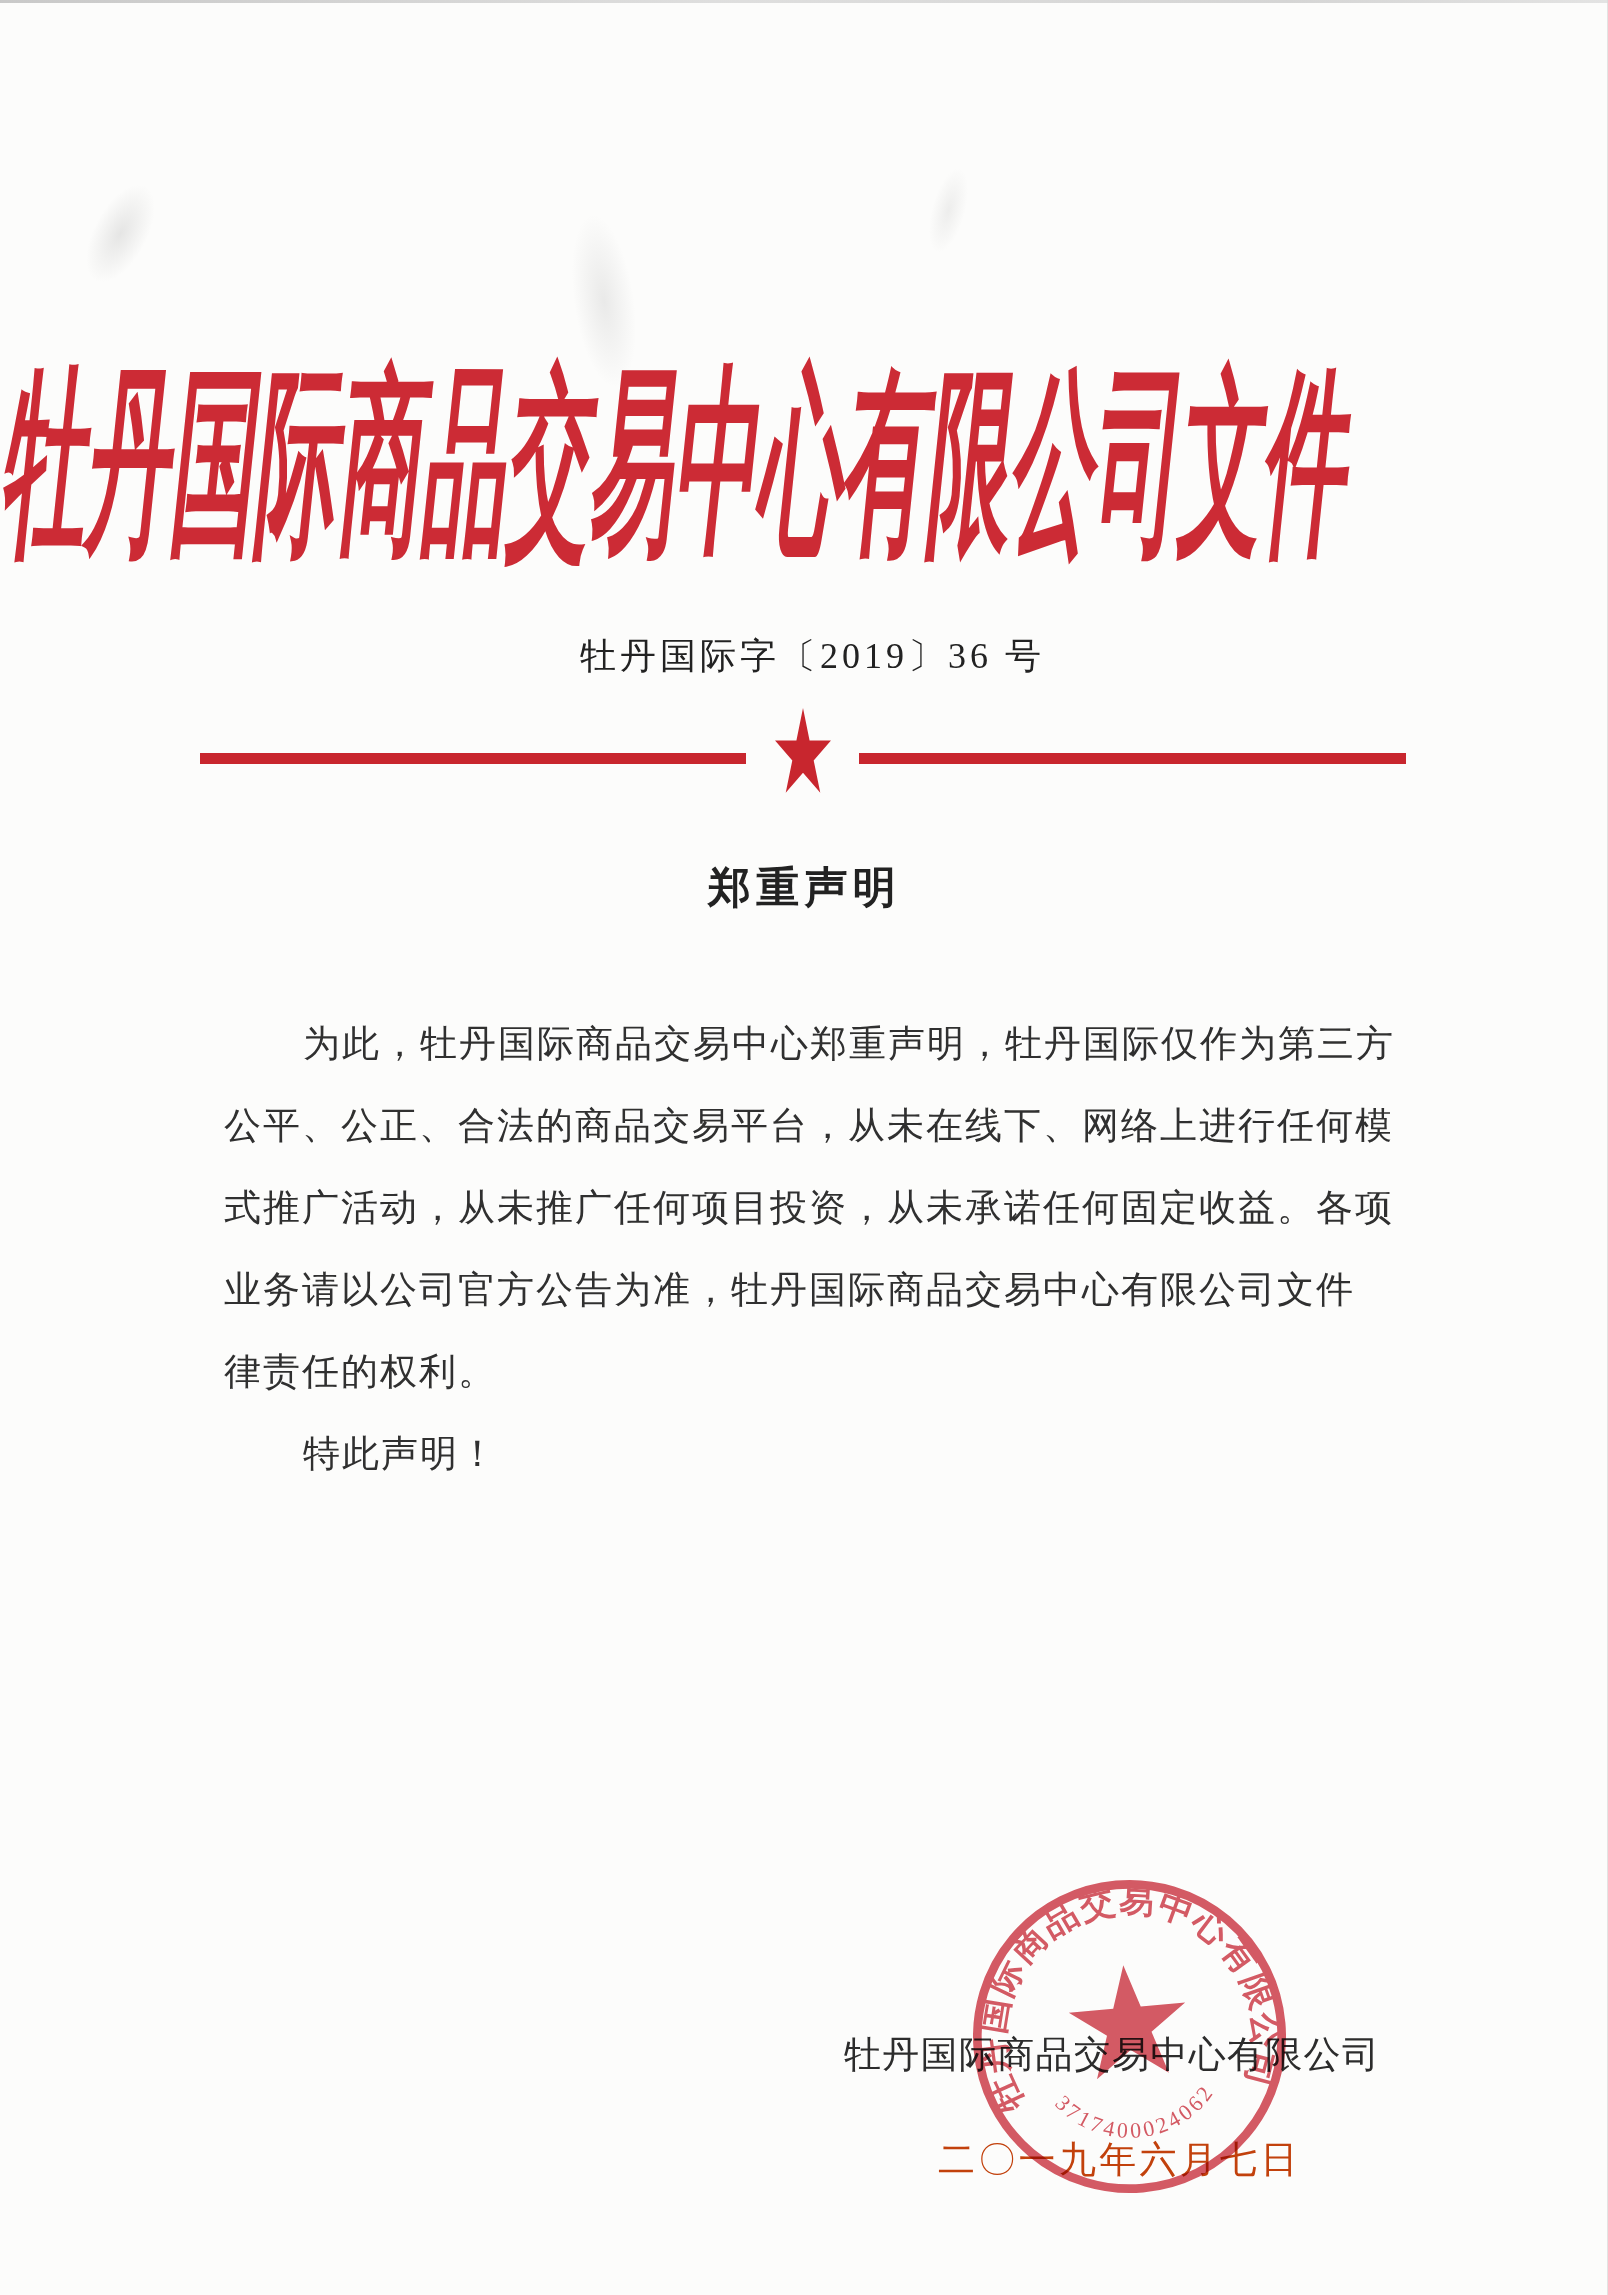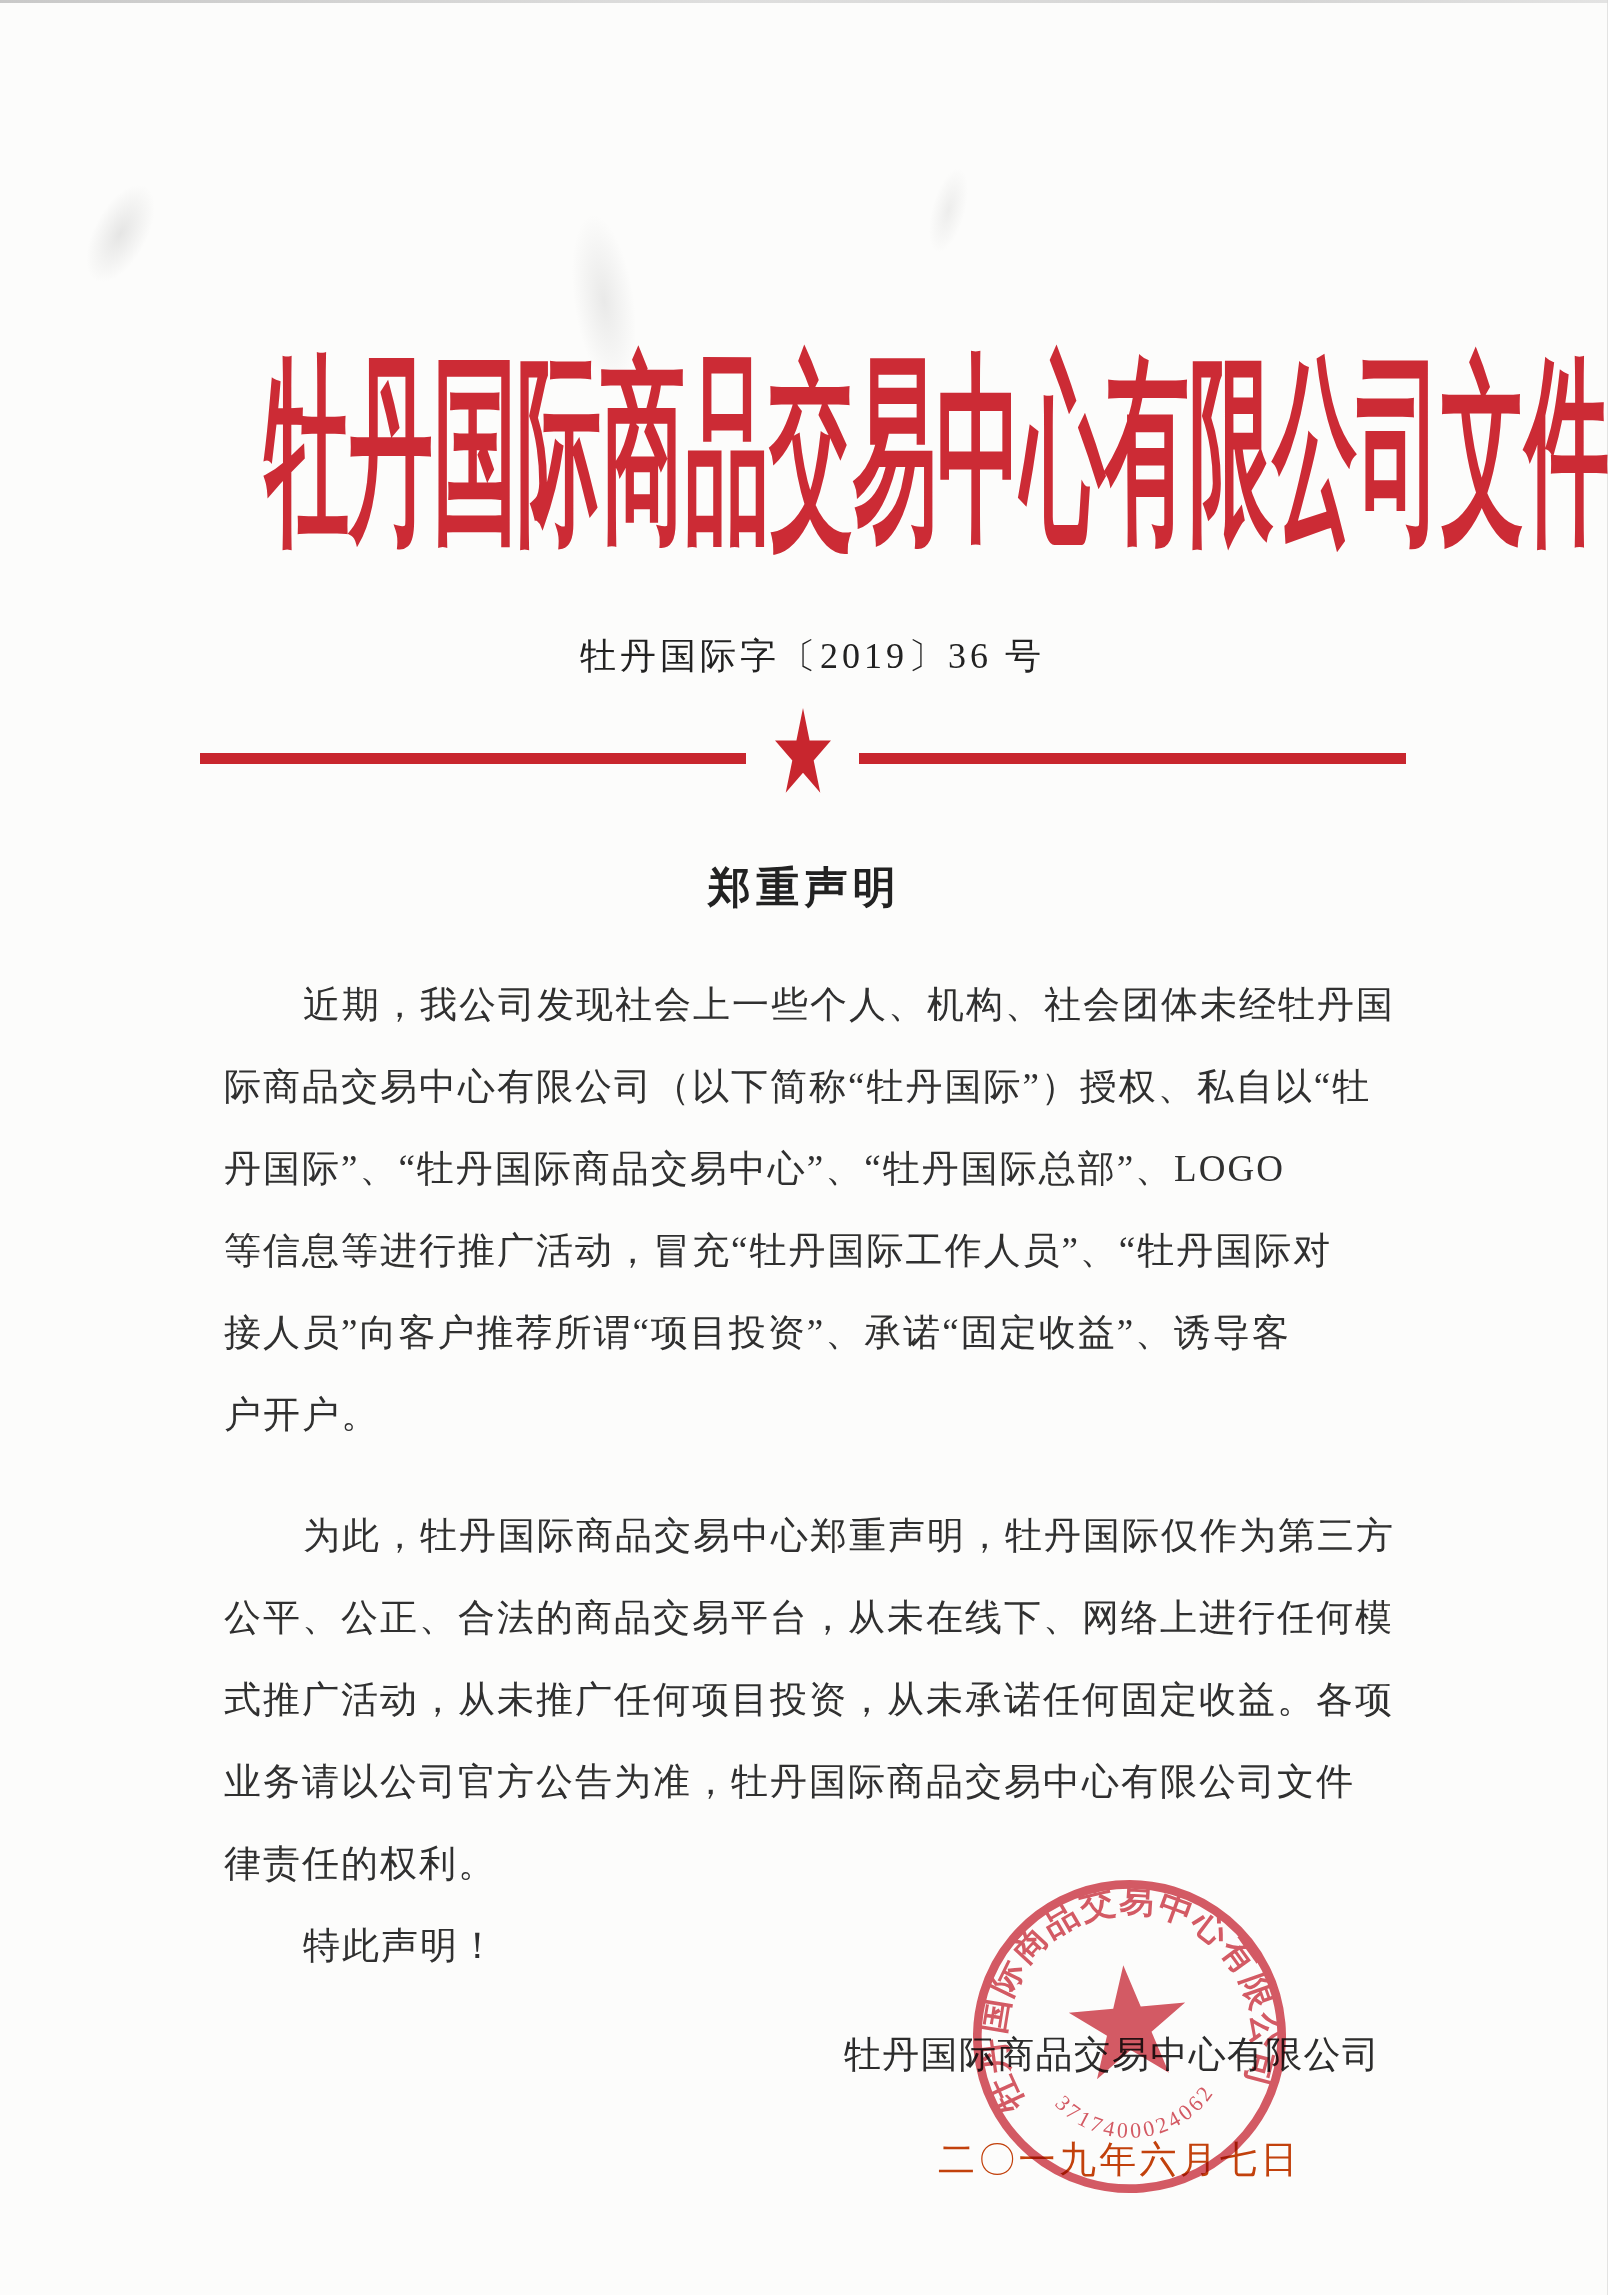--- a/index.html
+++ b/index.html
@@ -18,21 +18,21 @@
   .edge-right{position:absolute;top:0;right:0;width:2px;height:100%;background:#d9d9d7;opacity:.7;}
   .smudge{position:absolute;pointer-events:none;}
   .smudge-1{left:94px;top:180px;width:53px;height:107px;
     background:radial-gradient(closest-side,rgba(110,110,110,.16),rgba(110,110,110,0));transform:rotate(28deg);}
   .smudge-2{left:574px;top:214px;width:60px;height:174px;
     background:radial-gradient(closest-side,rgba(120,120,120,.14),rgba(120,120,120,0));transform:rotate(-8deg);}
   .smudge-3{left:932px;top:167px;width:33px;height:87px;
     background:radial-gradient(closest-side,rgba(130,130,130,.12),rgba(130,130,130,0));transform:rotate(15deg);}
 
   
-  .banner{position:absolute;top:352px;left:0;width:100%;text-align:right;}
+  .banner{position:absolute;top:364px;left:0;width:100%;text-align:left;font-style:italic;}
   .banner-text{
     display:inline-block;
     font-weight:bold;
     font-size:84px;line-height:1;
     letter-spacing:0;
     color:#cc2b35;
     white-space:nowrap;
     transform:scaleY(2.4);
     transform-origin:top center;
   }
@@ -89,26 +89,20 @@
 
   <div class="divider-seg divider-left"></div>
   <div class="divider-seg divider-right"></div>
   <svg class="divider-star" viewBox="0 0 100 100" preserveAspectRatio="none">
     <polygon fill="#c8262e" points="50,0 60.3,31.8 93.7,31.8 66.7,51.4 77,83.2 50,63.6 23,83.2 33.3,51.4 6.3,31.8 39.7,31.8"></polygon>
   </svg>
 
   <div class="heading">郑重声明</div>
 
   <div class="body-block">
-    <p class="para para-1">近期，我公司发现社会上一些个人、机构、社会团体未经牡丹国
-际商品交易中心有限公司（以下简称“牡丹国际”）授权、私自以“牡
-丹国际”、“牡丹国际商品交易中心”、“牡丹国际总部”、LOGO
-等信息等进行推广活动，冒充“牡丹国际工作人员”、“牡丹国际对
-接人员”向客户推荐所谓“项目投资”、承诺“固定收益”、诱导客
-户开户。</p>
     <p class="para para-2">为此，牡丹国际商品交易中心郑重声明，牡丹国际仅作为第三方
 公平、公正、合法的商品交易平台，从未在线下、网络上进行任何模
 式推广活动，从未推广任何项目投资，从未承诺任何固定收益。各项
 业务请以公司官方公告为准，牡丹国际商品交易中心有限公司文件
 律责任的权利。</p>
     <p class="closing-line">特此声明！</p>
   </div>
 
   <div class="signature">牡丹国际商品交易中心有限公司</div>
   <div class="date">二〇一九年六月七日</div>

